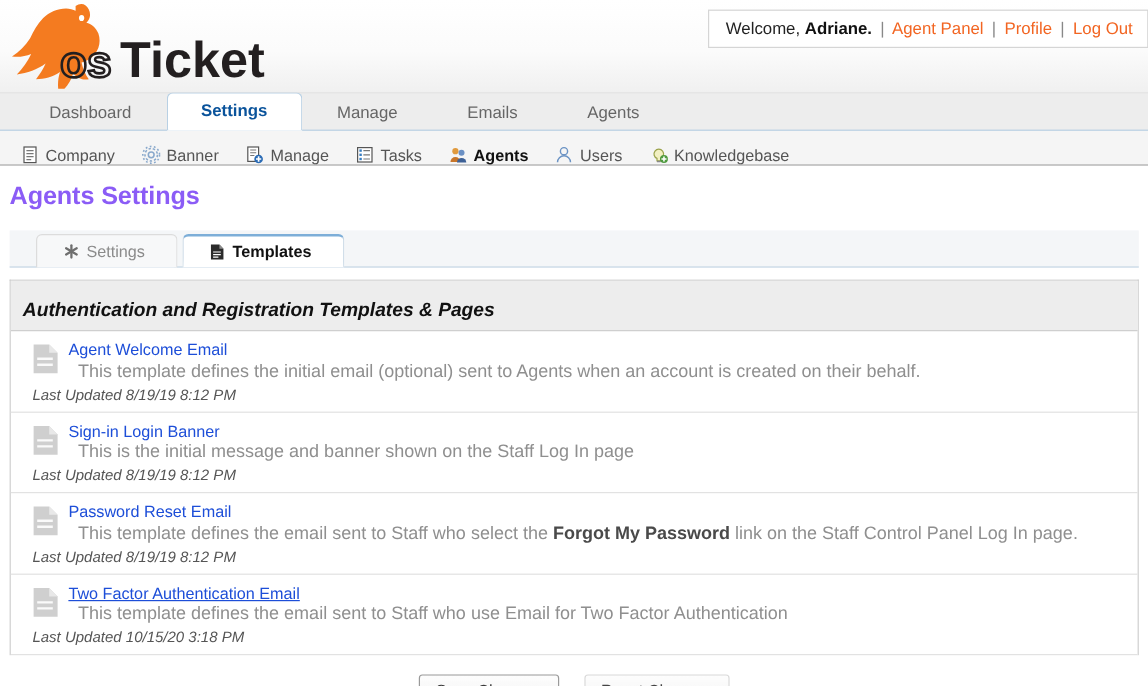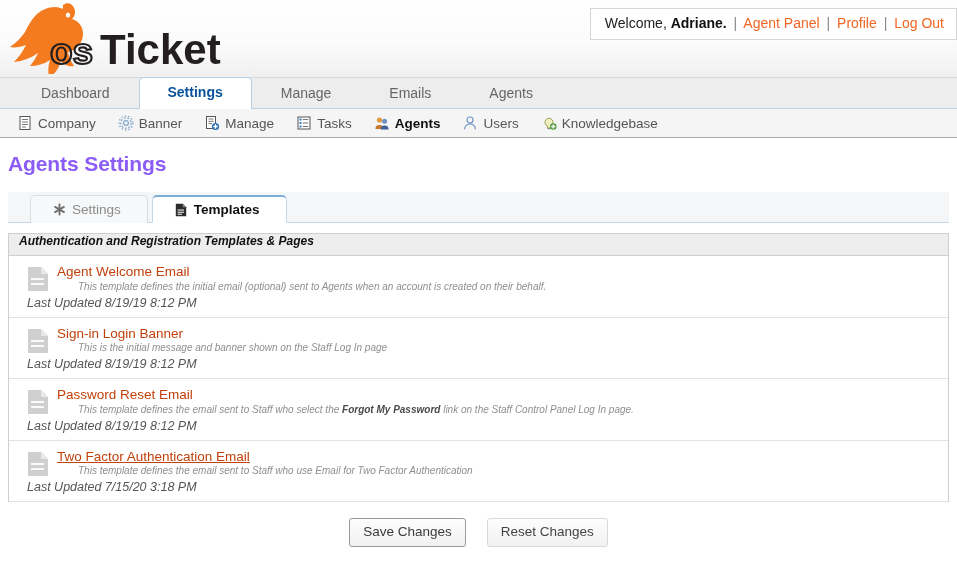--- a/index.html
+++ b/index.html
@@ -86,21 +86,21 @@
     border-radius: 5px 5px 0 0;
   }
 
   
   .subnav {
     height: 29px;
     background: #f5f5f5;
     border-bottom: 1px solid #aaa;
     box-sizing: border-box;
     display: flex;
-    align-items: center;
+    align-items: flex-end;
     padding-left: 17px;
     gap: 22px;
   }
   .subnav .nav-item {
     display: flex;
     align-items: center;
     gap: 5px;
     font-size: 13.5px;
     color: #555;
     cursor: pointer;
@@ -166,57 +166,56 @@
   .panel {
     margin: 10px 8px 0 8px;
     border: 1px solid #cfcfcf;
     border-bottom: none;
     box-sizing: border-box;
     background: #fff;
   }
   .panel-head {
     background: #ededed;
     border-bottom: 1px solid #cfcfcf;
-    font-size: 12px;
+    font-size: 16px;
     font-weight: bold;
     font-style: italic;
     color: #111;
-    padding: 0 10px 7px 10px;
+    padding: 16px 10px 7px 10px;
   }
   .tpl-row {
     border-bottom: 1px solid #e2e2e2;
     padding: 8px 10px 7px 10px;
     position: relative;
     box-sizing: border-box;
   }
   .tpl-row:last-child { border-bottom: 1px solid #e2e2e2; }
   .tpl-icon {
     position: absolute;
     left: 18px;
     top: 10px;
     width: 22px;
     height: 26px;
   }
   .tpl-title {
     margin-left: 38px;
     font-size: 13.5px;
-    color: #c2410c;
+    color: #1d4ed8;
     line-height: 1.15;
     cursor: pointer;
     display: inline-block;
     text-decoration: none;
   }
   .tpl-title.hover { text-decoration: underline; }
   .tpl-desc {
-    margin-left: 59px;
-    font-size: 10px;
+    margin-left: 46px;
+    font-size: 15px;
     color: #8f8f8f;
     line-height: 1.2;
     margin-top: 1px;
-    font-style: italic;
   }
   .tpl-desc b { color: #4a4a4a; font-weight: bold; }
   .tpl-updated {
     font-size: 12.5px;
     font-style: italic;
     color: #555;
     margin-top: 3px;
     margin-left: 8px;
   }
 
@@ -472,20 +471,20 @@
         <g stroke="#fafafa" stroke-width="2">
           <line x1="4" y1="13" x2="17" y2="13"></line>
           <line x1="4" y1="18" x2="17" y2="18"></line>
         </g>
       </svg>
     </span>
     <a class="tpl-title hover" href="#">Two Factor Authentication Email</a>
     <div class="tpl-desc">
       <span>This template defines the email sent to Staff who use Email for Two Factor Authentication</span>
     </div>
-    <div class="tpl-updated">Last Updated 7/15/20 3:18 PM</div>
+    <div class="tpl-updated">Last Updated 10/15/20 3:18 PM</div>
   </div>
 </div>
 
 <div class="btn-row">
   <button class="btn primary">Save Changes</button>
   <button class="btn">Reset Changes</button>
 </div>
 
 </body></html>

